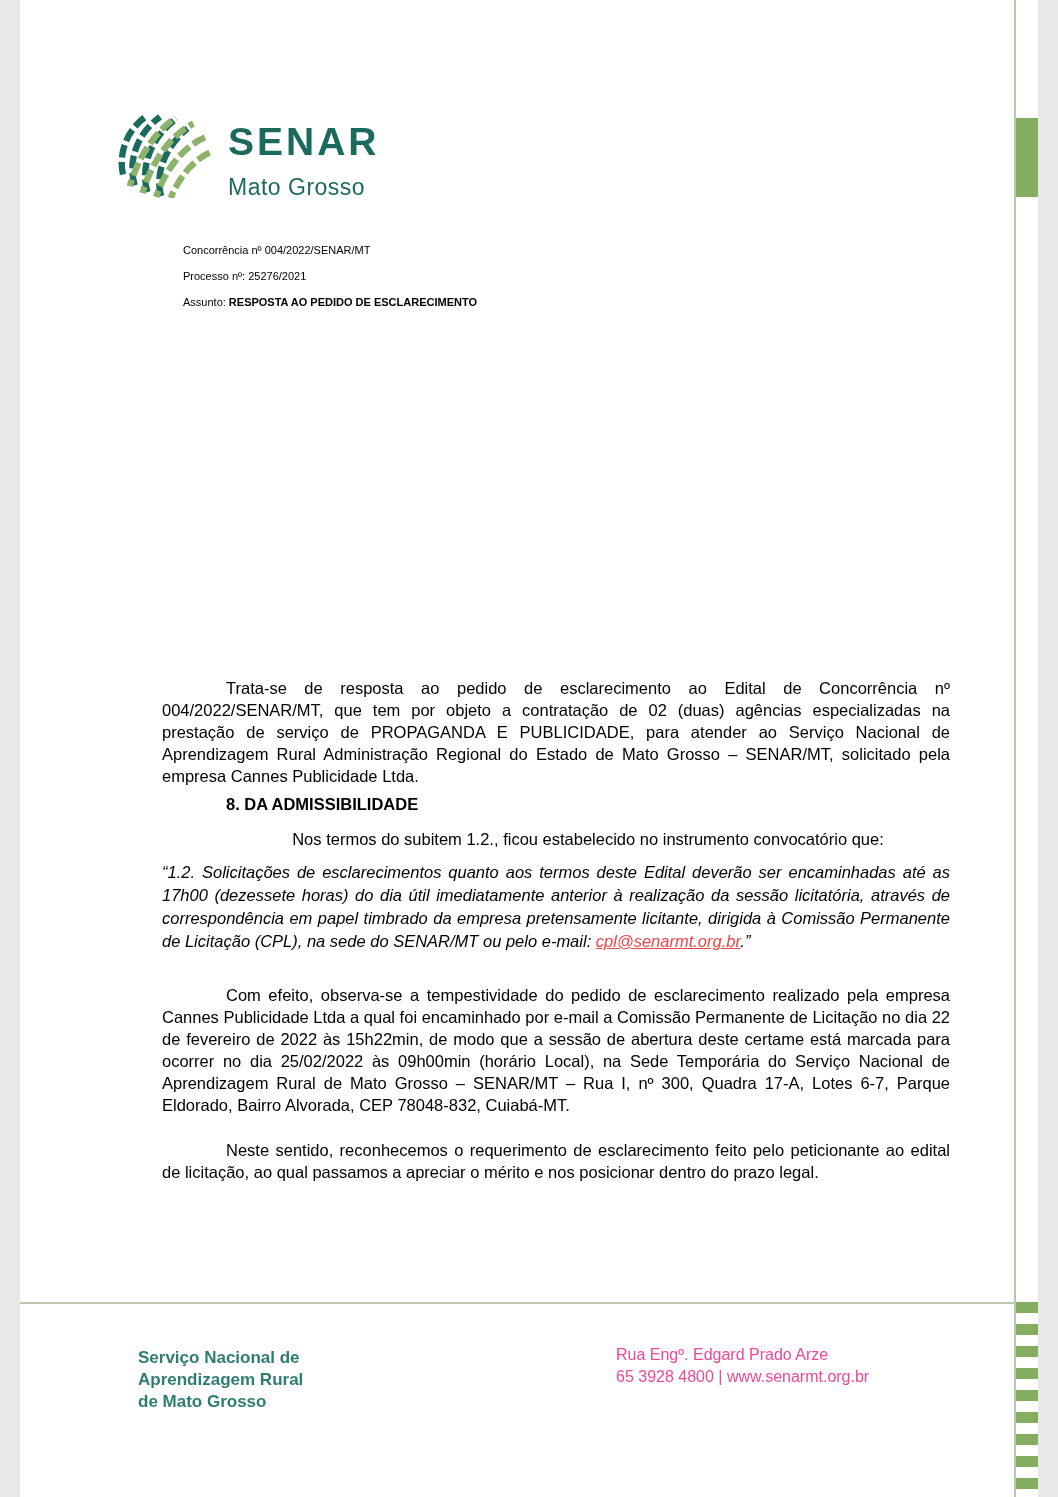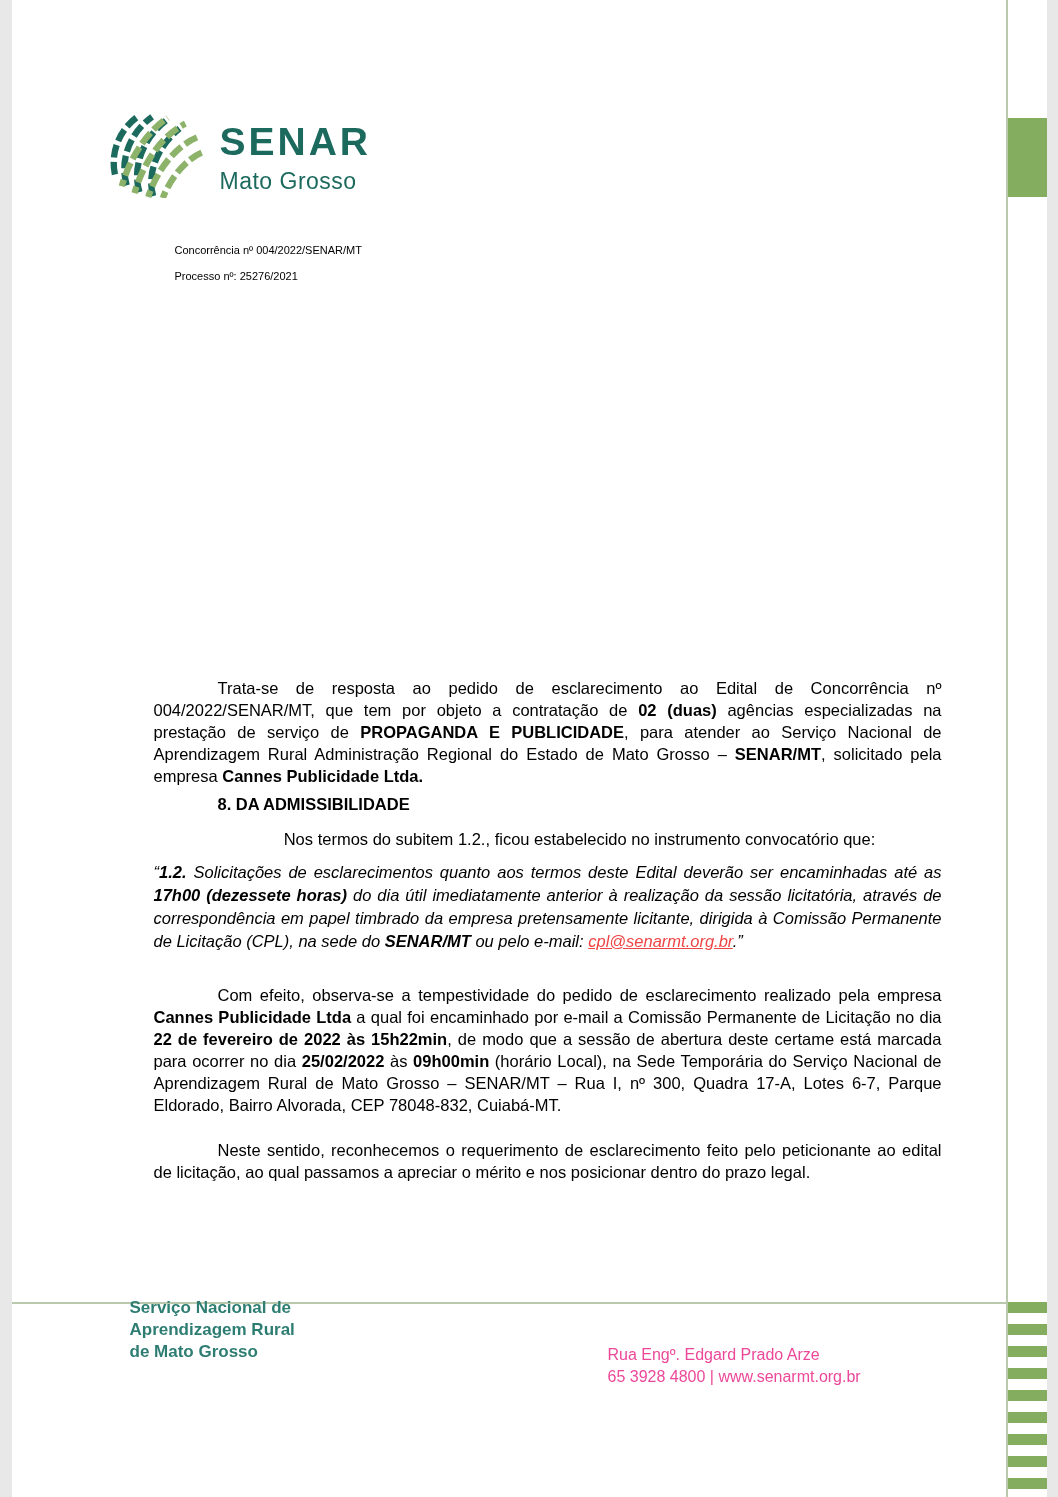--- a/index.html
+++ b/index.html
@@ -4,56 +4,55 @@
 <style>
   html,body{margin:0;padding:0;background:#e8e8e8;}
   .page{
     position:relative;
     width:1018px;height:1497px;
     background:#ffffff;
     font-family:"Liberation Sans", sans-serif;
     color:#000;
     overflow:hidden;
     margin:0 auto;
-    padding-left:17px;
   }
   
   .rail{position:absolute;left:994px;top:0;width:2px;height:1497px;background:#bac9ad;}
   .corner-square{position:absolute;left:996px;top:118px;width:62px;height:79px;background:#84ad60;}
   .bottom-stripes{
     position:absolute;left:996px;top:1302px;width:62px;height:195px;
     background:repeating-linear-gradient(180deg,#84ad60 0px,#84ad60 11px,#ffffff 11px,#ffffff 22px);
   }
   .footer-rule{position:absolute;left:0;top:1302px;width:994px;height:2px;background:#bac9ad;}
 
   
   .logo{position:absolute;left:94px;top:108px;display:flex;align-items:flex-start;}
   .logo-icon{width:102px;height:90px;flex:0 0 auto;}
   .logo-textblock{margin-left:12px;padding-top:14px;}
   .brand{font-size:39px;font-weight:700;color:#1c6a5e;letter-spacing:3px;line-height:1.05;}
-  .region{font-size:23px;font-weight:400;color:#1c6a5e;letter-spacing:0.5px;margin-top:5px;}
+  .region{font-size:23px;font-weight:400;color:#1c6a5e;letter-spacing:0.5px;margin-top:11px;}
 
   
   .doc-header{position:absolute;left:163px;top:237px;font-size:11px;line-height:26px;}
   .doc-header .b{font-weight:700;}
 
   
   .para{position:absolute;left:142px;width:788px;font-size:16.5px;line-height:22px;text-align:justify;}
   .indent{text-indent:64px;}
   #p1{top:677px;}
   #h1{top:793px;left:206px;width:724px;font-weight:700;text-align:left;}
   #p2{top:828px;text-align:center;}
   #quote{top:861px;font-style:italic;line-height:23px;}
   #p3{top:984px;}
   #p4{top:1139px;}
-  .b{font-weight:700;}
+  .b{font-weight:400;}
   a.email-link{color:#ef4444;text-decoration:underline;cursor:pointer;}
 
   
-  .footer-org{position:absolute;left:118px;top:1297px;font-size:17px;font-weight:700;color:#2e7d73;line-height:22px;}
+  .footer-org{position:absolute;left:118px;top:1347px;font-size:17px;font-weight:700;color:#2e7d73;line-height:22px;}
   .footer-addr{position:absolute;left:596px;top:1344px;font-size:16px;font-weight:400;color:#ec4899;line-height:22px;}
 </style>
 </head>
 <body>
 
 <div class="page">
 
   <div class="rail"></div>
   <div class="corner-square"></div>
   <div class="bottom-stripes"></div>
@@ -76,20 +75,21 @@
     </svg>
     <div class="logo-textblock">
       <div class="brand">SENAR</div>
       <div class="region">Mato Grosso</div>
     </div>
   </div>
 
   <div class="doc-header">
     <div>Concorrência nº 004/2022/SENAR/MT</div>
     <div>Processo nº: 25276/2021</div>
+    <div><span>Assunto: </span><span class="b">RESPOSTA AO PEDIDO DE ESCLARECIMENTO</span></div>
   </div>
 
   <div class="para indent" id="p1"><span>Trata-se de resposta ao pedido de esclarecimento ao Edital de Concorrência nº 004/2022/SENAR/MT, que tem por objeto a contratação de </span><span class="b">02 (duas)</span><span> agências especializadas na prestação de serviço de </span><span class="b">PROPAGANDA E PUBLICIDADE</span><span>, para atender ao Serviço Nacional de Aprendizagem Rural Administração Regional do Estado de Mato Grosso – </span><span class="b">SENAR/MT</span><span>, solicitado pela empresa </span><span class="b">Cannes Publicidade Ltda.</span></div>
 
   <div class="para" id="h1">8. DA ADMISSIBILIDADE</div>
 
   <div class="para indent" id="p2">Nos termos do subitem 1.2., ficou estabelecido no instrumento convocatório que:</div>
 
   <div class="para" id="quote"><span>“</span><span class="b">1.2.</span><span> Solicitações de esclarecimentos quanto aos termos deste Edital deverão ser encaminhadas até as </span><span class="b">17h00 (dezessete horas)</span><span> do dia útil imediatamente anterior à realização da sessão licitatória, através de correspondência em papel timbrado da empresa pretensamente licitante, dirigida à Comissão Permanente de Licitação (CPL), na sede do </span><span class="b">SENAR/MT</span><span> ou pelo e-mail: </span><a class="email-link">cpl@senarmt.org.br</a><span>.”</span></div>
 

